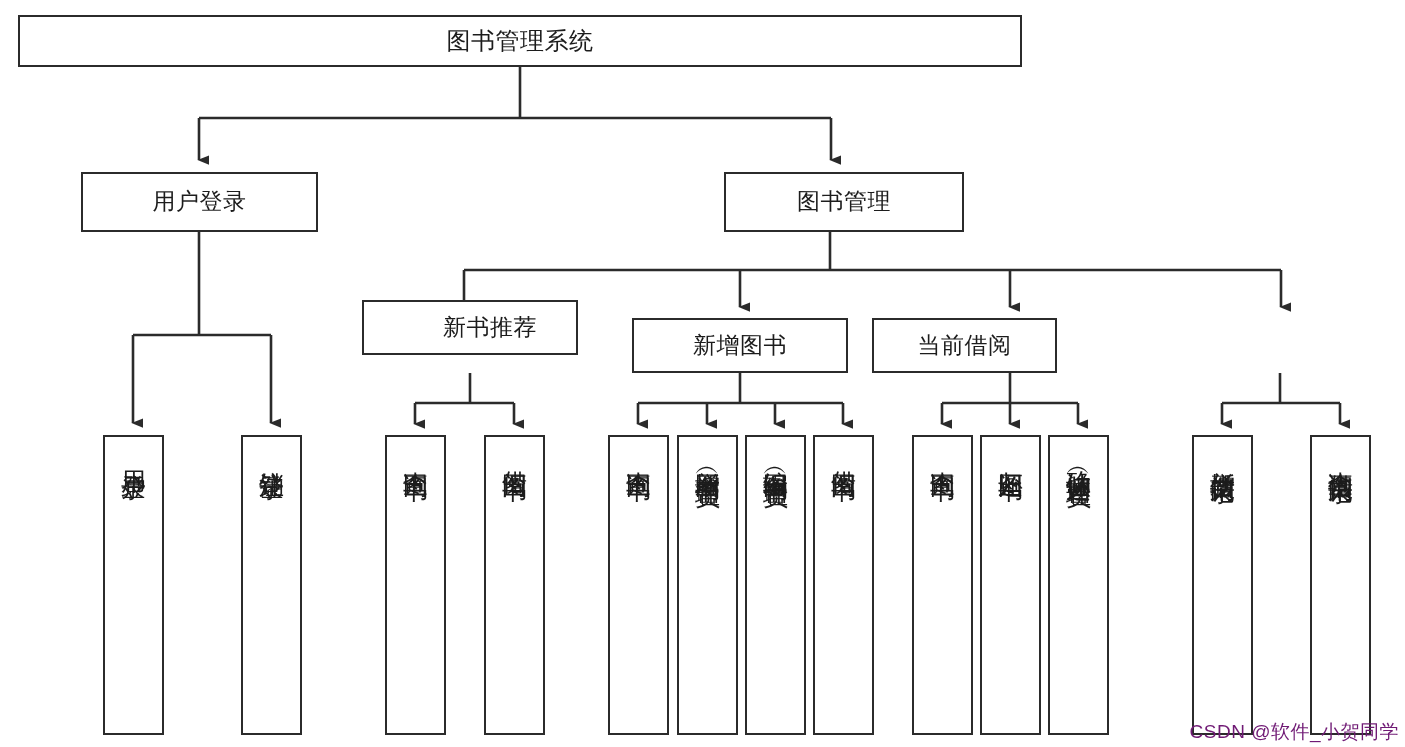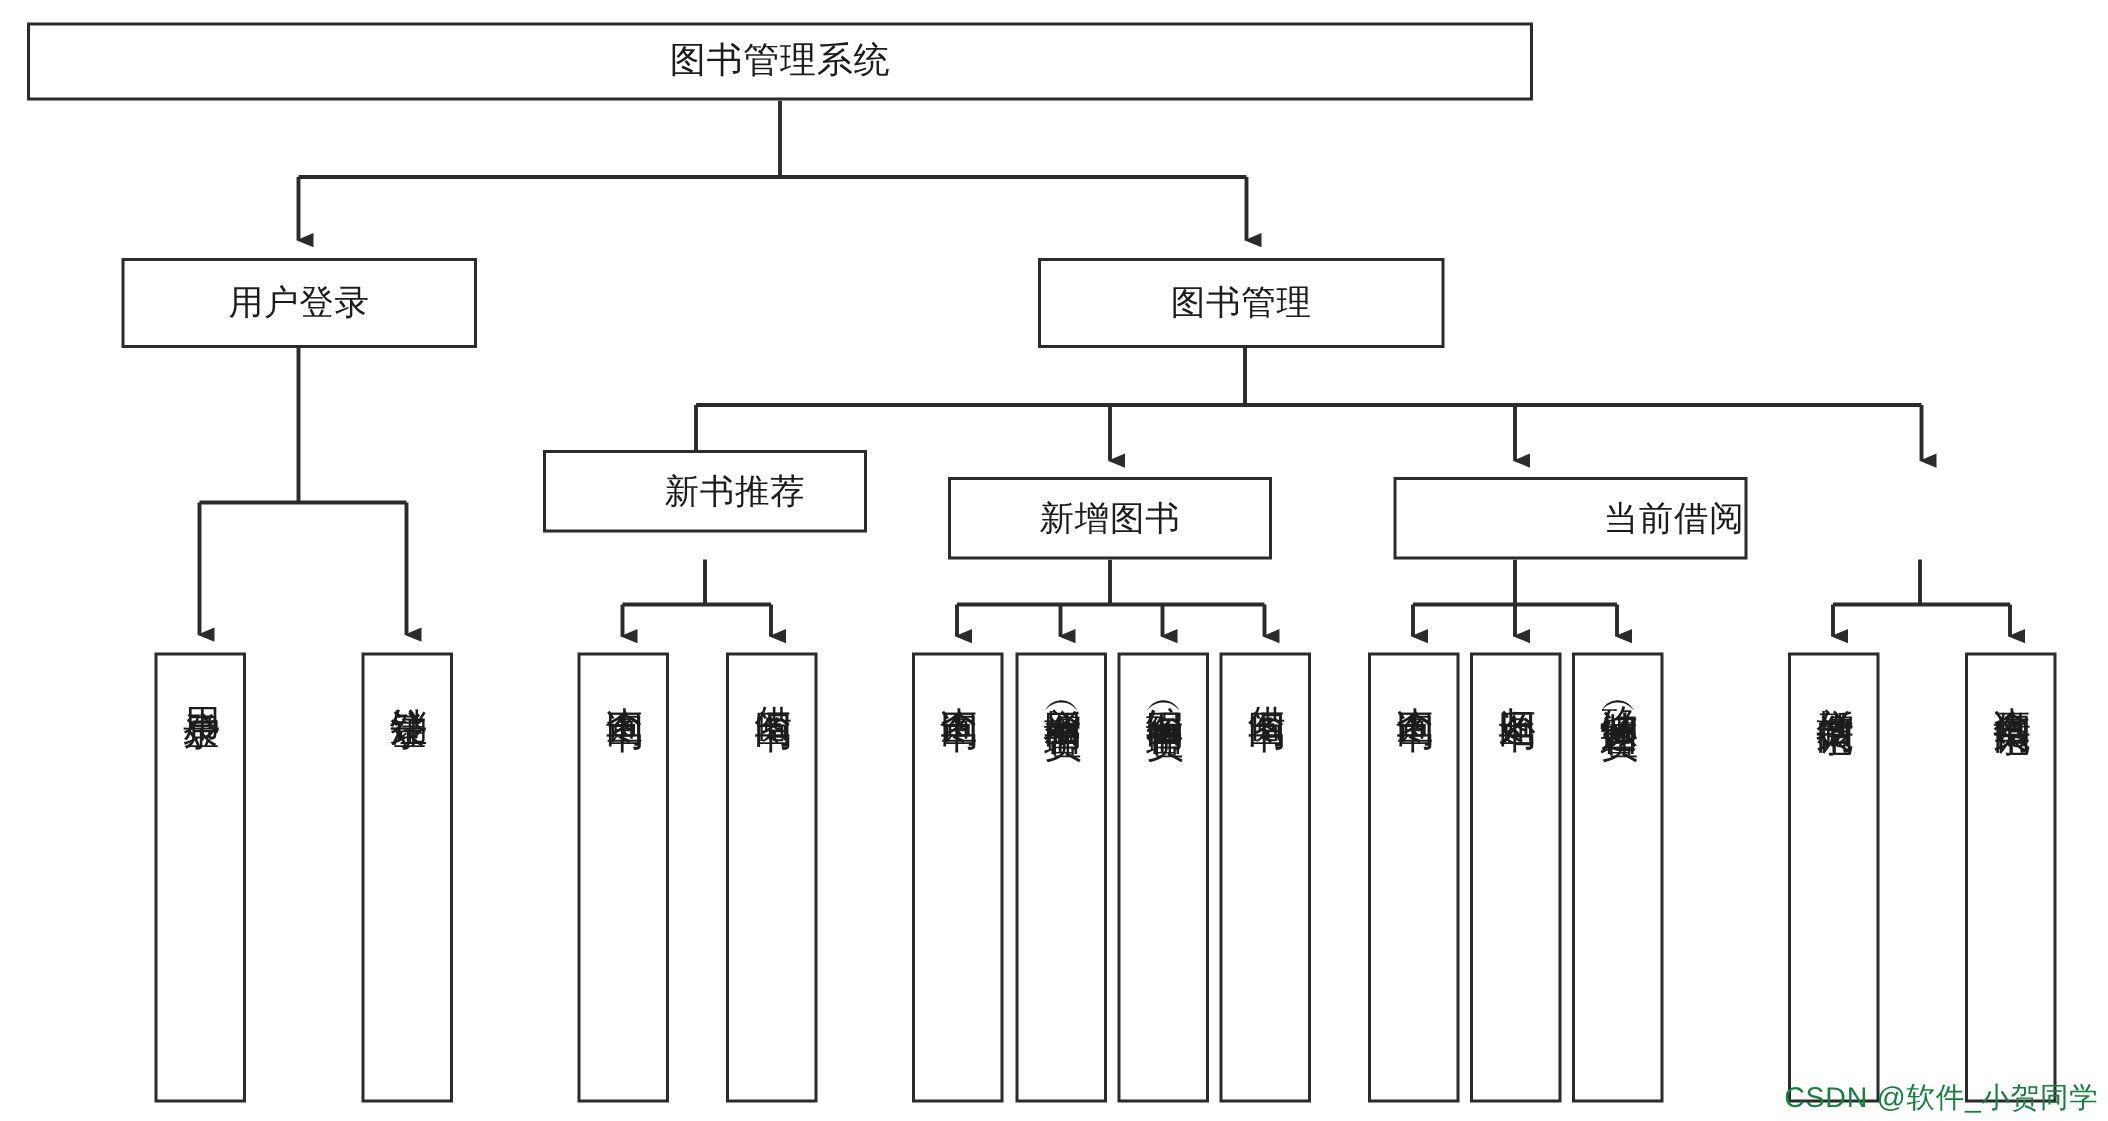--- a/index.html
+++ b/index.html
@@ -54,21 +54,21 @@
     align-items: flex-start;
     justify-content: center;
     padding-top: 14px;
   }
   .node.root .node-label { font-size: 24px; }
   .watermark {
     position: absolute;
     right: 6px;
     bottom: 2px;
     font-size: 19px;
-    color: #15803d;
+    color: #701a75;
     white-space: nowrap;
     letter-spacing: 0.5px;
   }
 </style>
 </head>
 <body>
 
 <div id="canvas">
 
   <svg class="wires" viewBox="0 0 1405 747">
@@ -121,31 +121,31 @@
     </g>
   </svg>
 
   <div class="node root" style="left:18px; top:15px; width:1004px; height:52px;">
     <span class="node-label">图书管理系统</span>
   </div>
 
   <div class="node" style="left:81px; top:172px; width:237px; height:60px;">
     <span class="node-label">用户登录</span>
   </div>
-  <div class="node" style="left:692px; top:172px; width:271px; height:60px;">
+  <div class="node" style="left:724px; top:172px; width:240px; height:60px;">
     <span class="node-label">图书管理</span>
   </div>
 
   <div class="node" style="left:362px; top:300px; width:216px; height:55px;padding-left:40px;">
     <span class="node-label">新书推荐</span>
   </div>
   <div class="node" style="left:632px; top:318px; width:216px; height:55px;">
     <span class="node-label">新增图书</span>
   </div>
-  <div class="node" style="left:929px; top:318px; width:236px; height:55px;justify-content:flex-end;">
+  <div class="node" style="left:872px; top:318px; width:185px; height:55px;">
     <span class="node-label">当前借阅</span>
   </div>
 
   <div class="node vertical" style="left:103px; top:435px; width:61px; height:300px;">
     <span class="node-label">用户登录</span>
   </div>
   <div class="node vertical" style="left:241px; top:435px; width:61px; height:300px;">
     <span class="node-label">注销登录</span>
   </div>
 

